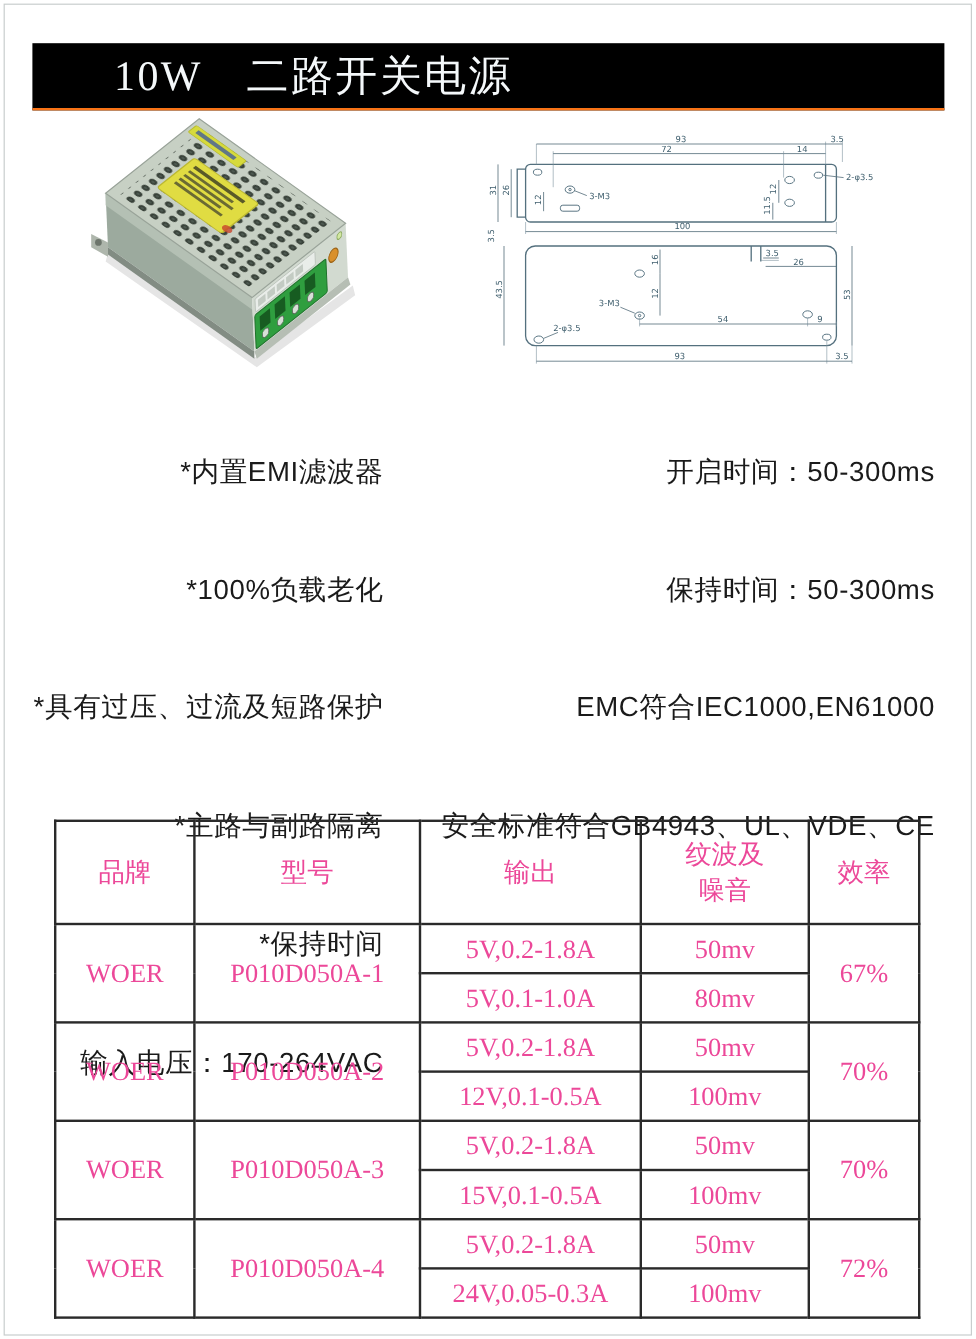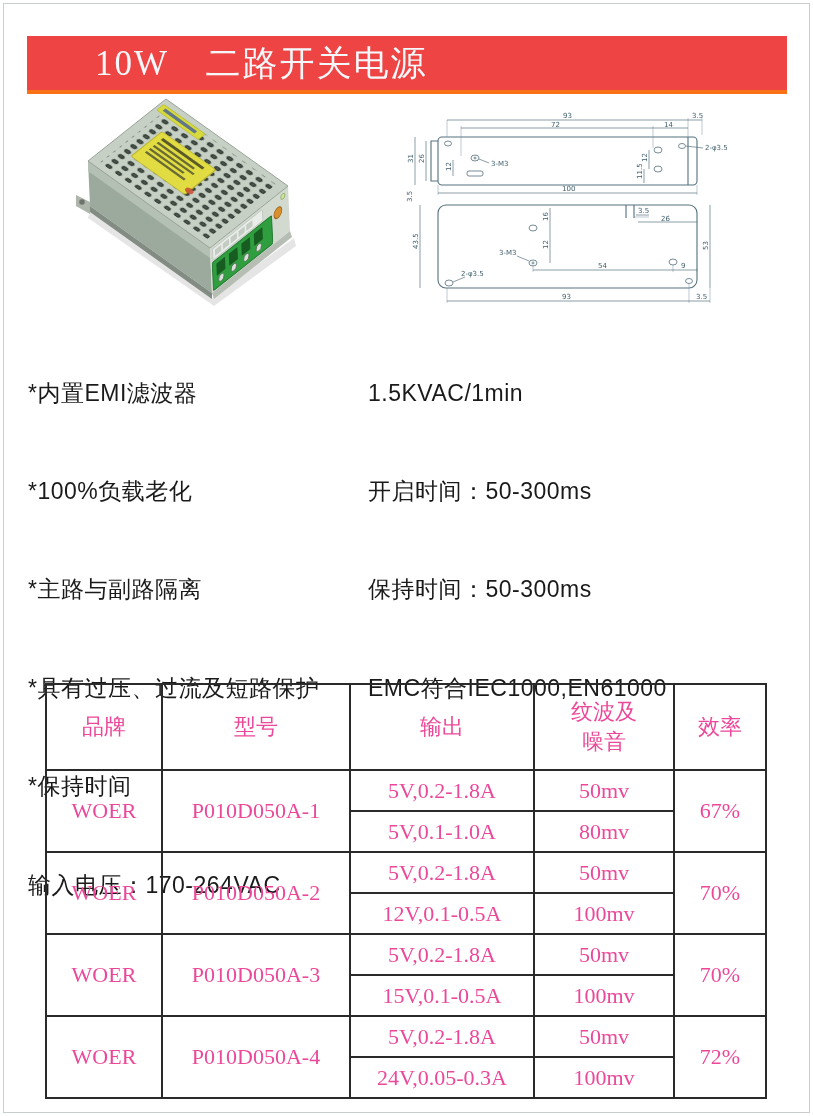--- a/index.html
+++ b/index.html
@@ -12,22 +12,22 @@
     color:#1a1a1a;
   }
   .scan-frame{
     position:absolute;left:3px;top:3px;right:3px;bottom:3px;
     border:1px solid #c9cdcd;
     pointer-events:none;
   }
   
   .banner{
     position:absolute;left:27px;top:36px;width:760px;height:54px;
-    background:#ef4444;
-    border-bottom:4px solid #f97316;
+    background:#000000;
+    border-bottom:2px solid #f97316;
     display:flex;align-items:center;
   }
   .banner-title{
     font-family:"Liberation Serif","DejaVu Serif",serif;
     color:#f4f8fa;font-size:35px;letter-spacing:2px;
     padding-left:68px;white-space:pre;
   }
   
   .photo-wrap{position:absolute;left:70px;top:98px;width:275px;height:210px;}
   .drawing-wrap{position:absolute;left:405px;top:105px;width:398px;height:212px;}
@@ -35,21 +35,21 @@
     fill:#41606f;font-size:7px;font-family:"DejaVu Sans",sans-serif;
   }
   .dim{stroke:#5a7280;stroke-width:0.7;fill:none;}
   .ext{stroke:#7d93a0;stroke-width:0.5;fill:none;}
   .outline{stroke:#54707e;stroke-width:1.1;fill:none;}
   .hole{stroke:#54707e;stroke-width:0.8;fill:none;}
   
   .specs{position:absolute;top:311px;font-size:23px;line-height:32.8px;letter-spacing:0.5px;white-space:pre;}
   .specs-left{left:28px;}
   .specs-right{left:368px;}
-  .spec-line{height:32.8px;}
+  .spec-line{height:32.8px;text-align:right;}
   
   table.spec-table{
     position:absolute;left:45px;top:683px;
     border-collapse:collapse;table-layout:fixed;
     font-family:"Liberation Serif","DejaVu Serif",serif;
     font-size:22px;color:#ec4899;
   }
   table.spec-table td,table.spec-table th{
     border:2px solid #2a2a2a;
     text-align:center;vertical-align:middle;
@@ -215,34 +215,34 @@
         <text x="94" y="150">3-M3</text>
         <path class="dim" d="M60 172 L48 177"></path>
         <text x="56" y="171">2-φ3.5</text>
       </g>
     </svg>
   </div>
 
   <div class="specs specs-left">
     <div class="spec-line">*内置EMI滤波器</div>
     <div class="spec-line">*100%负载老化</div>
+    <div class="spec-line">*具有过压、过流及短路保护</div>
     <div class="spec-line">*主路与副路隔离</div>
-    <div class="spec-line">*具有过压、过流及短路保护</div>
     <div class="spec-line">*保持时间</div>
     <div class="spec-line">输入电压：170-264VAC</div>
     
     
     
   </div>
 
   <div class="specs specs-right">
-    <div class="spec-line">1.5KVAC/1min</div>
     <div class="spec-line">开启时间：50-300ms</div>
     <div class="spec-line">保持时间：50-300ms</div>
     <div class="spec-line">EMC符合IEC1000,EN61000</div>
+    <div class="spec-line">安全标准符合GB4943、UL、VDE、CE</div>
     
     
     
   </div>
 
   <table class="spec-table">
     <colgroup>
       <col style="width:116px">
         <col style="width:188px">
         <col style="width:184px">

